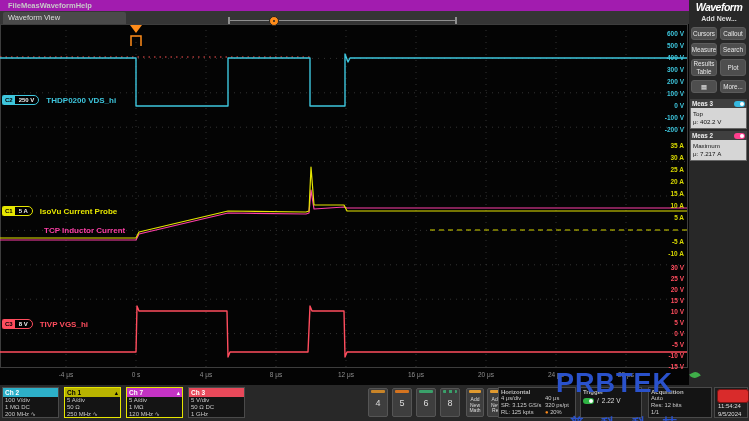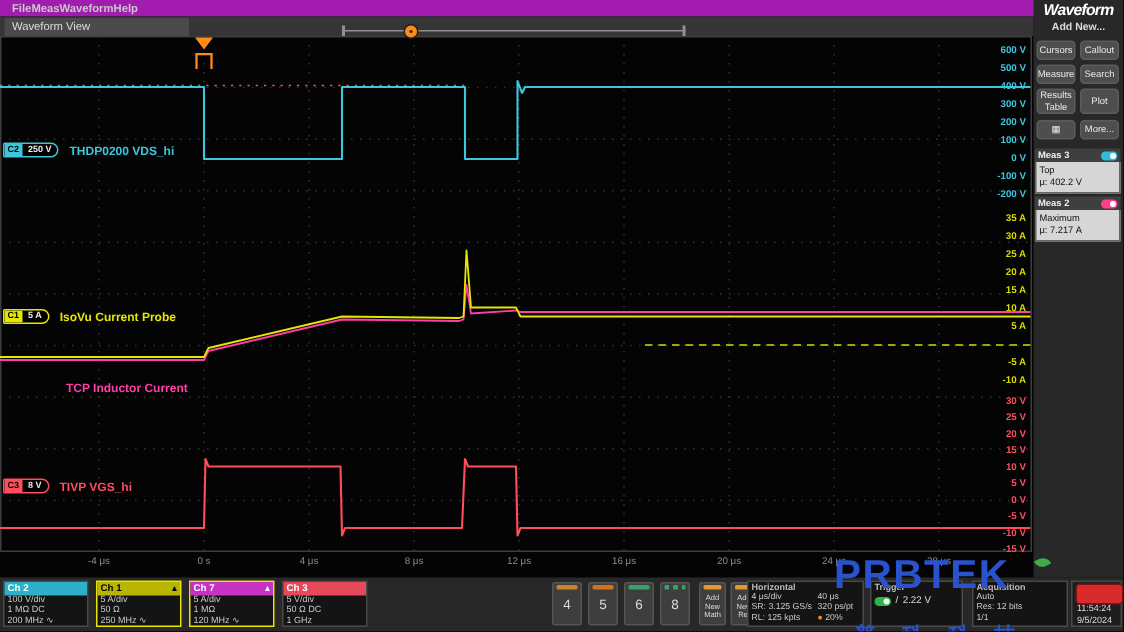--- a/index.html
+++ b/index.html
@@ -167,21 +167,21 @@
         </div>
         <div style="color: rgb(62, 198, 221);">THDP0200 VDS_hi</div>
       </div>
       <div class="trace-label" style="left: 2px; top: 206px;">
         <div class="cbadge" style="border-color: rgb(230, 230, 0);">
           <div class="id" style="background: rgb(230, 230, 0);">C1</div>
           <div class="val">5 A</div>
         </div>
         <div style="color: rgb(230, 230, 0);">IsoVu Current Probe</div>
       </div>
-      <div class="trace-label" style="left: 44px; top: 226px; margin-top: 28px;">
+      <div class="trace-label" style="left: 44px; top: 226px;">
         <div style="color: rgb(255, 63, 168);">TCP Inductor Current</div>
       </div>
       <div class="trace-label" style="left: 2px; top: 319px;">
         <div class="cbadge" style="border-color: rgb(255, 77, 94);">
           <div class="id" style="background: rgb(255, 77, 94);">C3</div>
           <div class="val">8 V</div>
         </div>
         <div style="color: rgb(255, 77, 94);">TIVP VGS_hi</div>
       </div>
     </div>

